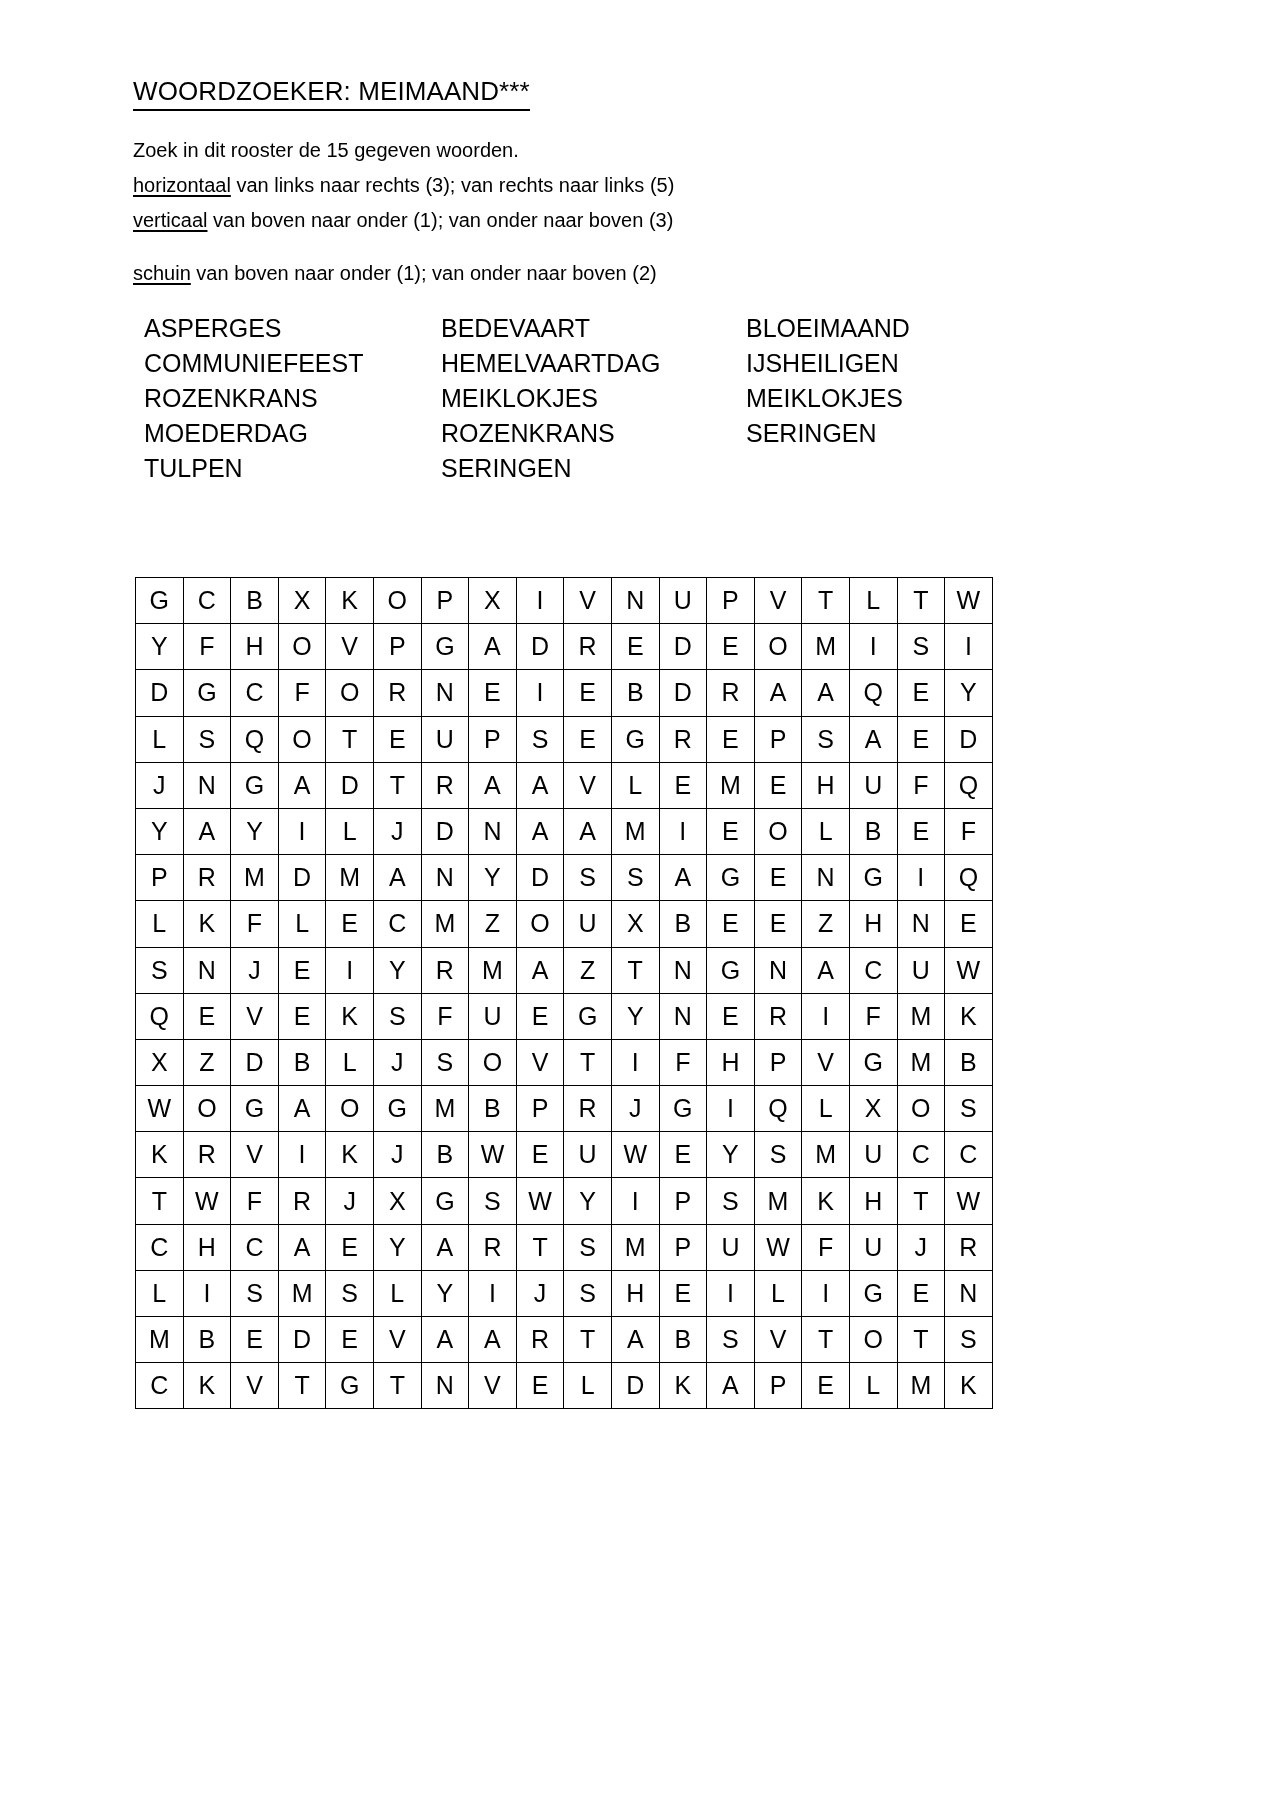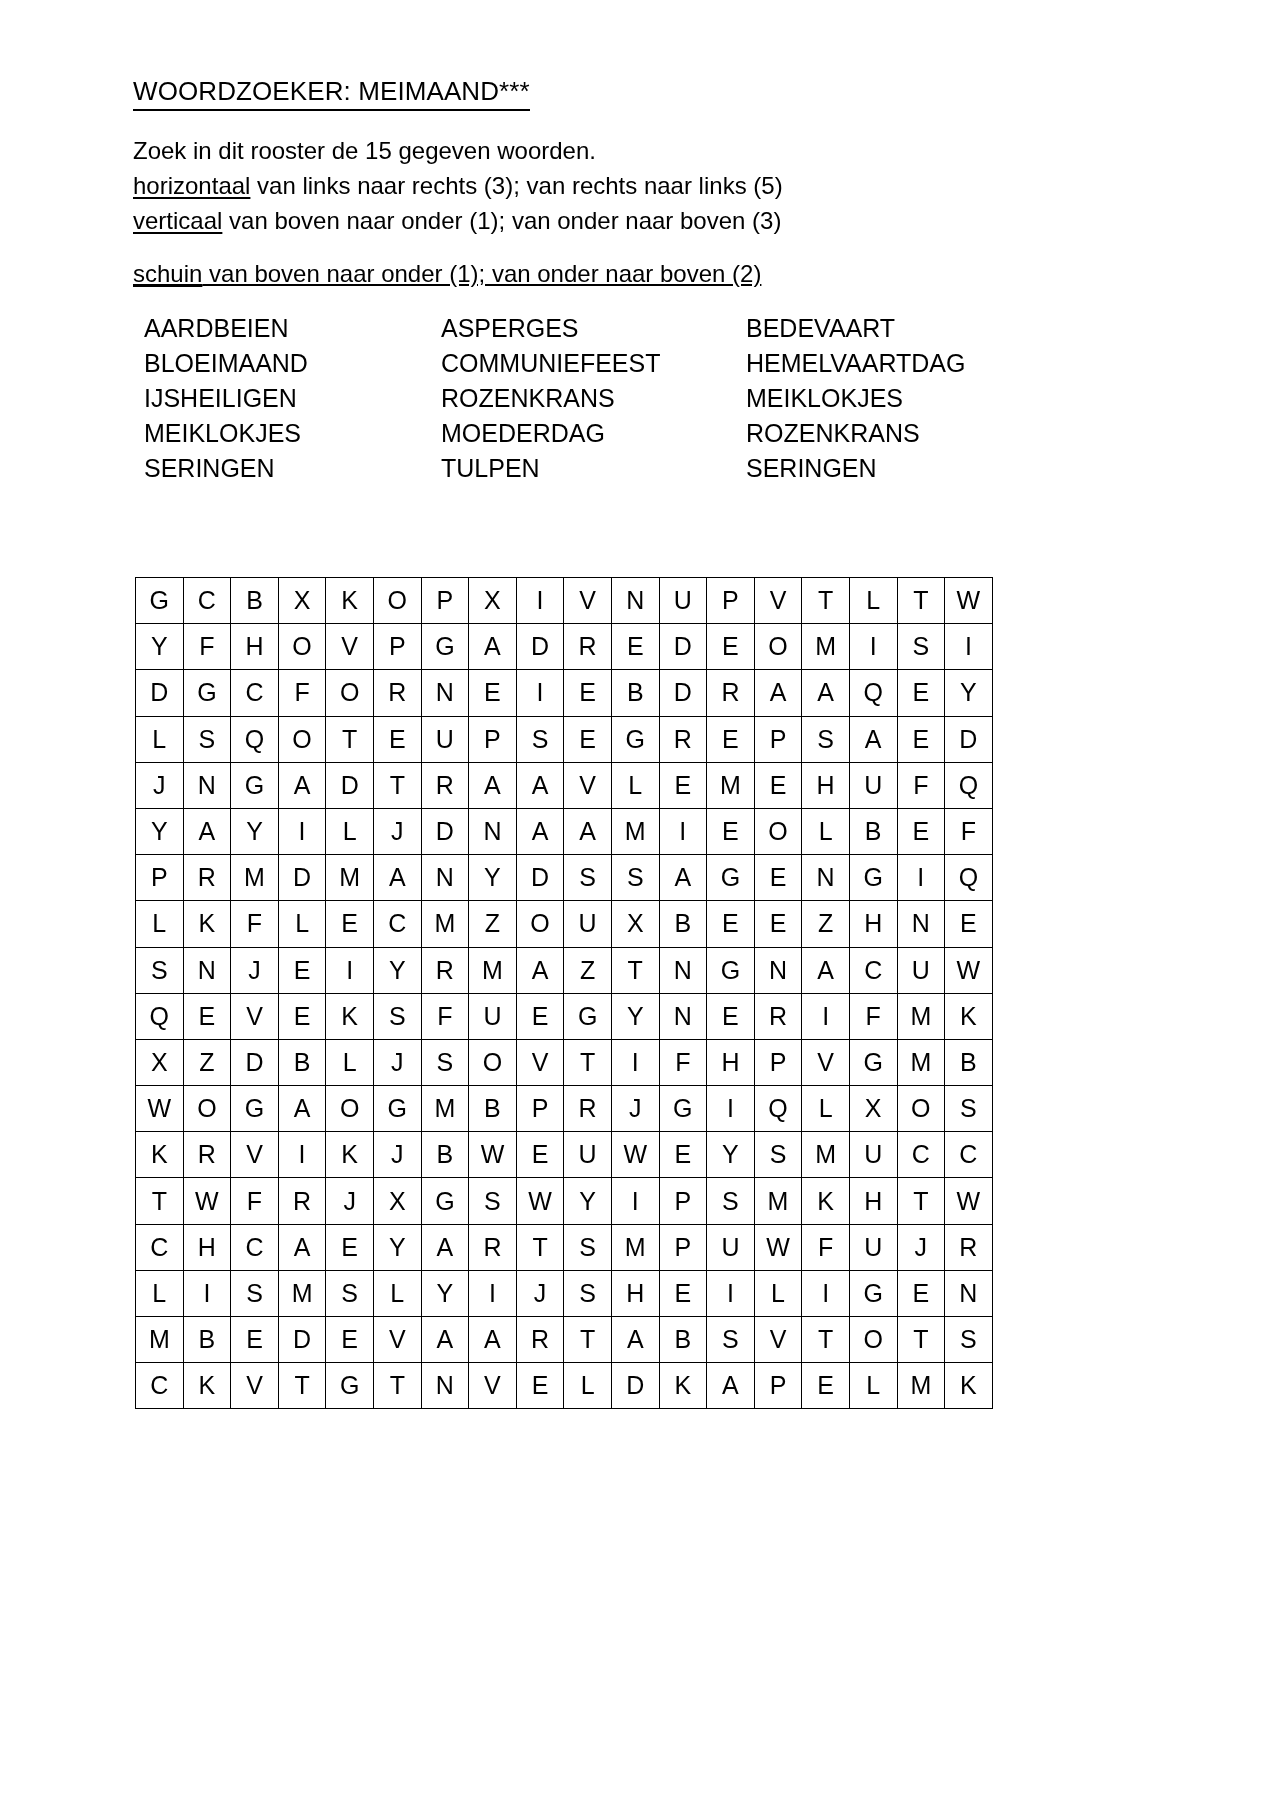--- a/index.html
+++ b/index.html
@@ -34,29 +34,29 @@
     line-height: 34px;
     letter-spacing: 0.1px;
     margin: 0 0 22px 0;
     display: inline-block;
     border-bottom: 2px solid #000;
     padding-bottom: 1px;
     font-weight: normal;
   }
   .title-wrap { display: block; }
   .intro {
-    font-size: 24px;
+    font-size: 20px;
     line-height: 35px;
     margin: 0;
   }
   .intro p {
     margin: 0;
     white-space: nowrap;
   }
-  .intro .spaced { margin-top: 18px; text-decoration: underline; }
+  .intro .spaced { margin-top: 18px; }
   .ul {
     text-decoration: underline;
     text-underline-offset: 3px;
   }
   .words {
     margin-top: 20px;
     display: grid;
     grid-template-columns: 297px 305px auto;
     row-gap: 0px;
     font-size: 25px;
@@ -98,21 +98,20 @@
     </div>
 
     <div class="intro">
       <p>Zoek in dit rooster de 15 gegeven woorden.</p>
       <p><span class="ul">horizontaal</span><span> van links naar rechts (3); van rechts naar links (5)</span></p>
       <p><span class="ul">verticaal</span><span> van boven naar onder (1); van onder naar boven (3)</span></p>
       <p class="spaced"><span class="ul">schuin</span><span> van boven naar onder (1); van onder naar boven (2)</span></p>
     </div>
 
     <div class="words">
-      <span>AARDBEIEN</span>
       <span>ASPERGES</span>
       <span>BEDEVAART</span>
       <span>BLOEIMAAND</span>
       <span>COMMUNIEFEEST</span>
       <span>HEMELVAARTDAG</span>
       <span>IJSHEILIGEN</span>
       <span>ROZENKRANS</span>
       <span>MEIKLOKJES</span>
       <span>MEIKLOKJES</span>
       <span>MOEDERDAG</span>

